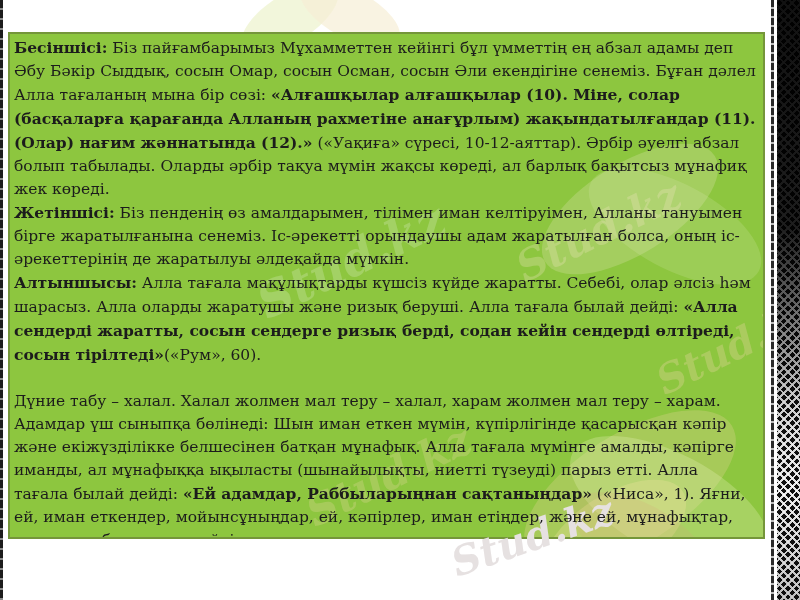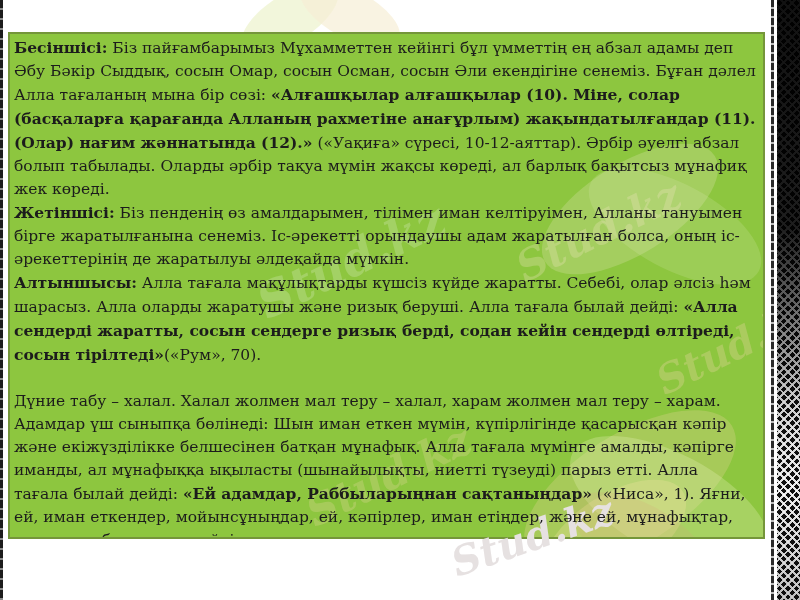--- a/index.html
+++ b/index.html
@@ -113,21 +113,21 @@
     </div>
 
     <div class="wm wm1">Stud.kz</div>
     <div class="wm wm2">Stud.kz</div>
     <div class="wm wm3">Stud.kz</div>
     <div class="wm wm4">Stud.kz</div>
 
     <div class="slide-text">
         <p><span class="b">Бесіншісі:</span><span> Біз пайғамбарымыз Мұхамметтен кейінгі бұл үмметтің ең абзал адамы деп Әбу Бәкір Сыддық, сосын Омар, сосын Осман, сосын Әли екендігіне сенеміз. Бұған дәлел Алла тағаланың мына бір сөзі: </span><span class="b">«Алғашқылар алғашқылар (10). Міне, солар (басқаларға қарағанда Алланың рахметіне анағұрлым) жақындатылғандар (11). (Олар) нағим жәннатында (12).»</span><span> («Уақиға» сүресі, 10-12-аяттар). Әрбір әуелгі абзал болып табылады. Оларды әрбір тақуа мүмін жақсы көреді, ал барлық бақытсыз мұнафиқ жек көреді.</span></p>
         <p><span class="b">Жетіншісі:</span><span> Біз пенденің өз амалдарымен, тілімен иман келтіруімен, Алланы тануымен бірге жаратылғанына сенеміз. Іс-әрекетті орындаушы адам жаратылған болса, оның іс-әрекеттерінің де жаратылуы әлдеқайда мүмкін.</span></p>
-        <p><span class="b">Алтыншысы:</span><span> Алла тағала мақұлықтарды күшсіз күйде жаратты. Себебі, олар әлсіз һәм шарасыз. Алла оларды жаратушы және ризық беруші. Алла тағала былай дейді: </span><span class="b">«Алла сендерді жаратты, сосын сендерге ризық берді, содан кейін сендерді өлтіреді, сосын тірілтеді»</span><span>(«Рум», 70).</span></p>
+        <p><span class="b">Алтыншысы:</span><span> Алла тағала мақұлықтарды күшсіз күйде жаратты. Себебі, олар әлсіз һәм шарасыз. Алла оларды жаратушы және ризық беруші. Алла тағала былай дейді: </span><span class="b">«Алла сендерді жаратты, сосын сендерге ризық берді, содан кейін сендерді өлтіреді, сосын тірілтеді»</span><span>(«Рум», 60).</span></p>
         <p class="spacer"></p>
         <p><span>Дүние табу – халал. Халал жолмен мал теру – халал, харам жолмен мал теру – харам. Адамдар үш сыныпқа бөлінеді: Шын иман еткен мүмін, күпірлігінде қасарысқан кәпір және екіжүзділікке белшесінен батқан мұнафық. Алла тағала мүмінге амалды, кәпірге иманды, ал мұнафыққа ықыласты (шынайылықты, ниетті түзеуді) парыз етті. Алла тағала былай дейді: </span><span class="b">«Ей адамдар, Раббыларыңнан сақтаныңдар»</span><span> («Ниса», 1). Яғни, ей, иман еткендер, мойынсұныңдар, ей, кәпірлер, иман етіңдер, және ей, мұнафықтар, ықыласты болыңдар, дейді.</span></p>
       </div>
   </div>
 
   <div class="wm-bottom">Stud.kz</div>
 
   <div class="right-dash"></div>
   <div class="right-strip"></div>
 

